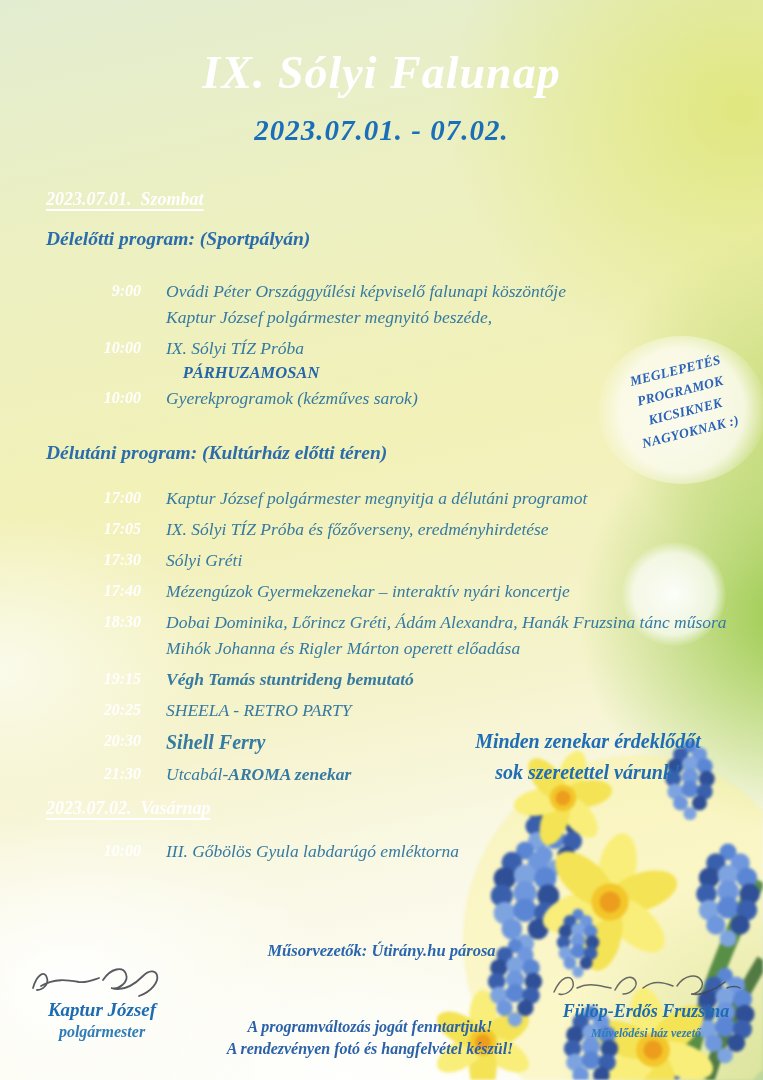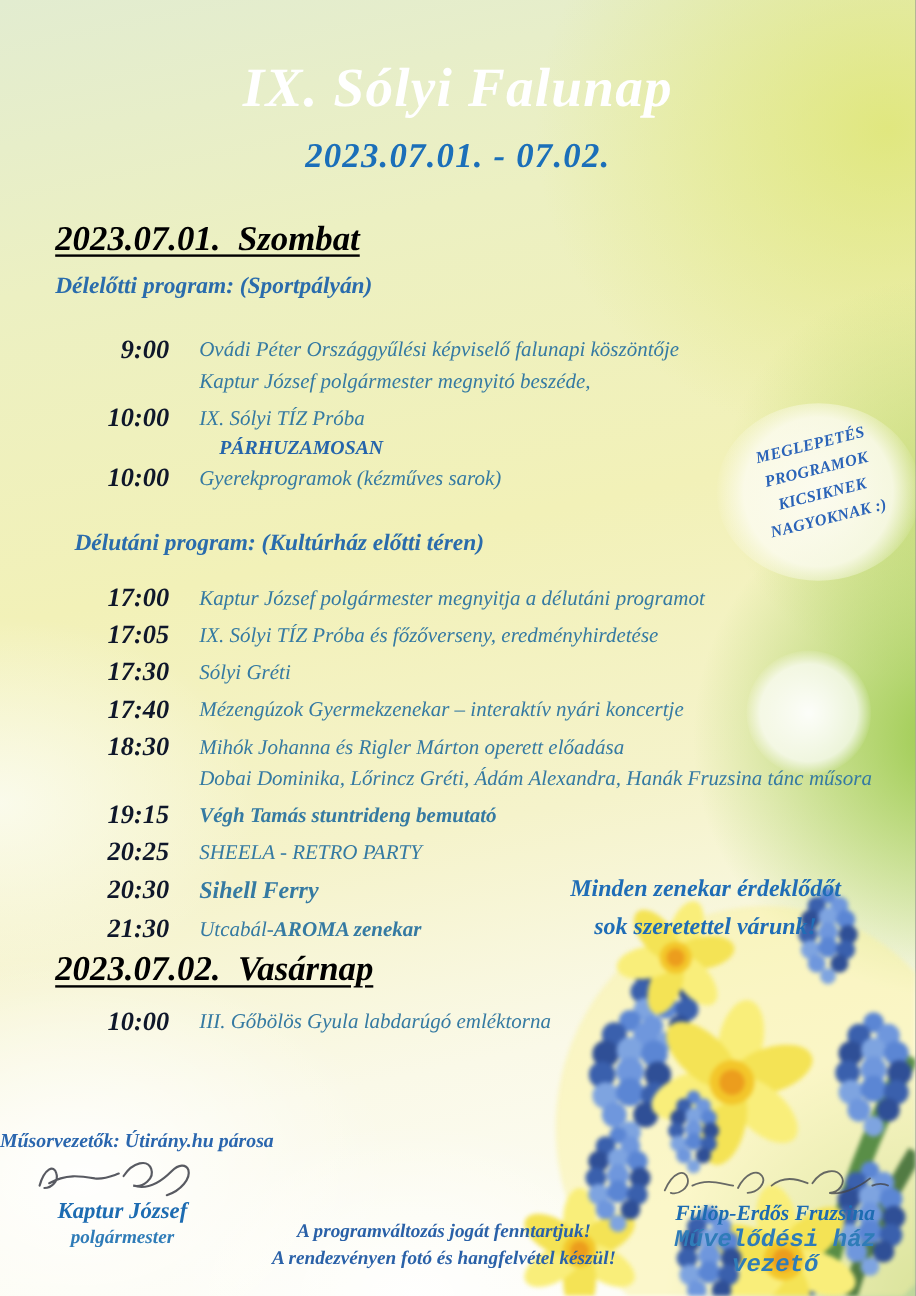--- a/index.html
+++ b/index.html
@@ -22,49 +22,49 @@
     background:radial-gradient(circle,rgba(255,255,255,.95) 0%,rgba(255,255,255,.7) 55%,rgba(255,255,255,0) 72%);}
   .badge-bg{position:absolute;left:597px;top:336px;width:170px;height:148px;border-radius:50%;
     background:radial-gradient(circle,rgba(253,252,242,.96) 0%,rgba(253,252,242,.82) 55%,rgba(253,252,242,0) 76%);}
   .flowers{position:absolute;right:0;bottom:0;filter:blur(1.6px);}
   
   .title{position:absolute;top:46px;left:0;right:0;margin:0;text-align:center;
     font-size:46px;font-weight:700;color:#ffffff;letter-spacing:1px;}
   .daterange{position:absolute;top:114px;left:0;right:0;text-align:center;
     font-size:29px;font-weight:700;color:#1b6fb9;letter-spacing:1px;}
   .main{position:absolute;left:46px;top:186px;width:694px;}
-  .day-heading{font-size:29px;line-height:26px;font-weight:700;color:#000000;margin:0 0 15px;
+  .day-heading{font-size:18px;line-height:26px;font-weight:700;color:#ffffff;margin:0 0 15px;
     text-decoration:underline;text-underline-offset:4px;text-decoration-thickness:2px;white-space:pre-wrap;}
   .day-heading.d2{margin:8px 0 17px;}
   .sub-heading{font-size:19.5px;line-height:24px;font-weight:700;color:#2a6cac;margin:0 0 27px;}
-  .sub-heading.af{margin:30px 16px 20px;}
+  .sub-heading.af{margin:30px 0 20px;}
   .row{display:flex;margin-bottom:5px;}
-  .row .time{flex:0 0 95px;text-align:right;font-weight:700;font-size:22px;line-height:26px;color:#0f172a;}
+  .row .time{flex:0 0 95px;text-align:right;font-weight:700;font-size:16px;line-height:26px;color:#ffffff;}
   .row .txt{margin-left:25px;font-size:17.5px;line-height:26px;color:#357aa2;}
   .row.tight{margin-bottom:0;}
   .row.gap{margin-top:10px;margin-bottom:14px;}
   .parallel{margin:0 0 0 120px;width:170px;text-align:center;font-weight:700;
     font-size:16.5px;line-height:24px;color:#2565ab;}
   .row.strong .txt{font-weight:700;}
   .row.big .txt{font-size:20px;line-height:28px;}
   .bold-part{font-weight:700;}
   .badge{position:absolute;left:612px;top:360px;width:142px;transform:rotate(-14deg);
     text-align:center;font-weight:700;font-size:13.5px;line-height:1.55;color:#2a63b8;letter-spacing:.3px;}
   .welcome{position:absolute;left:418px;top:726px;width:340px;text-align:center;
     font-size:20px;line-height:31px;font-weight:700;color:#1f6db6;}
-  .hosts{position:absolute;top:941px;left:0;right:0;text-align:left;
+  .hosts{position:absolute;top:941px;left:0;right:0;text-align:center;
     font-size:16.5px;font-weight:700;color:#2a66ae;}
   .sign{position:absolute;text-align:center;}
   .sign-left{left:27px;top:956px;width:150px;}
   .sign-right{left:530px;top:966px;width:232px;}
   .sign svg{display:block;margin:0 auto -2px;}
   .sign-name{font-size:19px;font-weight:700;color:#1d6cb2;line-height:23px;}
   .sign-right .sign-name{font-size:18px;}
   .sign-role{font-size:16px;font-weight:700;color:#2f7cb8;line-height:21px;}
-  .sign-right .sign-role{font-size:20px;font-family:Liberation Mono, monospace;}
+  .sign-right .sign-role{font-size:12px;}
   .footer{position:absolute;top:1016px;left:60px;width:620px;text-align:center;
     font-size:16px;line-height:22px;font-weight:700;color:#2a61a8;}
 </style>
 </head>
 <body>
 
 <div class="poster">
 
   <div class="bg-base"></div>
   <div class="bg-topright"></div>
@@ -311,22 +311,22 @@
       <div class="time">17:30</div>
       <div class="txt">Sólyi Gréti</div>
     </div>
     <div class="row">
       <div class="time">17:40</div>
       <div class="txt">Mézengúzok Gyermekzenekar – interaktív nyári koncertje</div>
     </div>
     <div class="row">
       <div class="time">18:30</div>
       <div class="txt">
+        <div>Dobai Dominika, Lőrincz Gréti, Ádám Alexandra, Hanák Fruzsina tánc műsora</div>
         <div>Mihók Johanna és Rigler Márton operett előadása</div>
-        <div>Dobai Dominika, Lőrincz Gréti, Ádám Alexandra, Hanák Fruzsina tánc műsora</div>
       </div>
     </div>
     <div class="row strong">
       <div class="time">19:15</div>
       <div class="txt">Végh Tamás stuntrideng bemutató</div>
     </div>
     <div class="row">
       <div class="time">20:25</div>
       <div class="txt">SHEELA - RETRO PARTY</div>
     </div>

